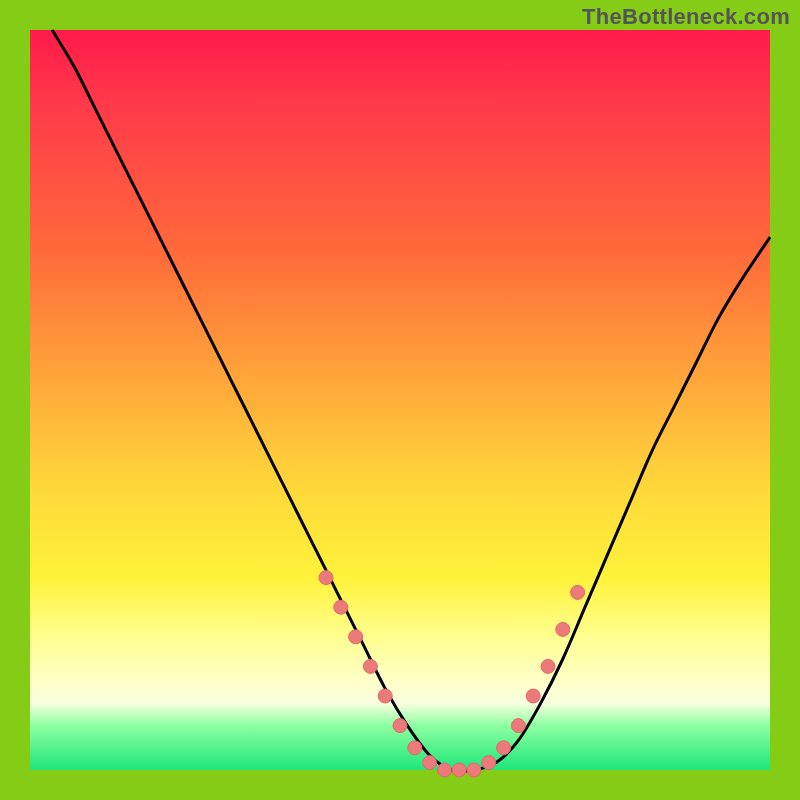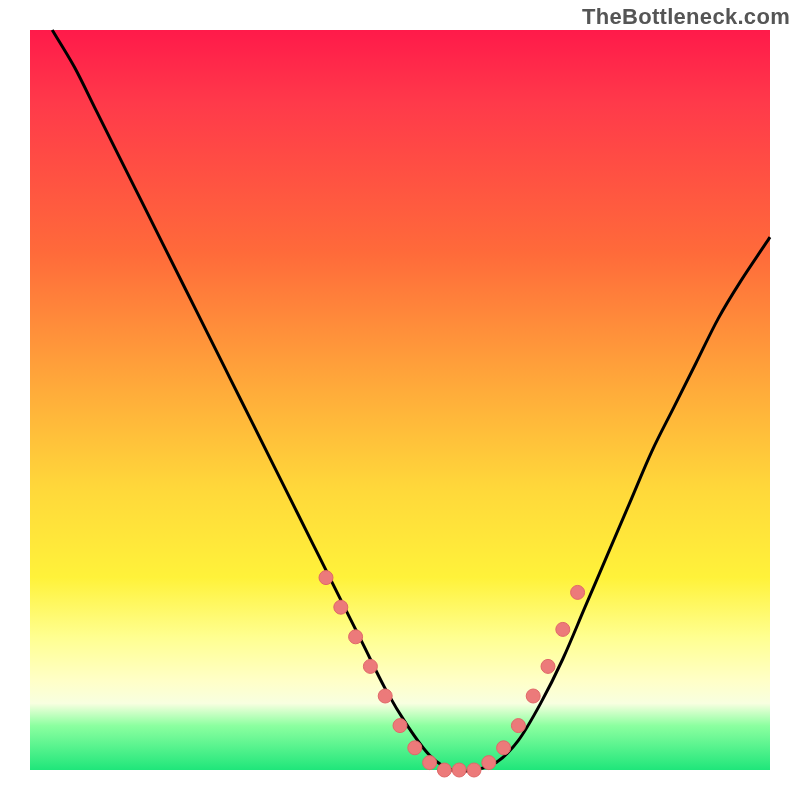--- a/index.html
+++ b/index.html
@@ -7,21 +7,21 @@
     padding: 0;
     width: 800px;
     height: 800px;
     background: #000;
     overflow: hidden;
   }
   .frame {
     position: relative;
     width: 800px;
     height: 800px;
-    background: #ffffff;
+    background: #84cc16;
   }
   .plot-area {
     position: absolute;
     left: 30px;
     top: 30px;
     width: 740px;
     height: 740px;
     
     background: linear-gradient(to bottom,
       #FF1A4A 0%,

